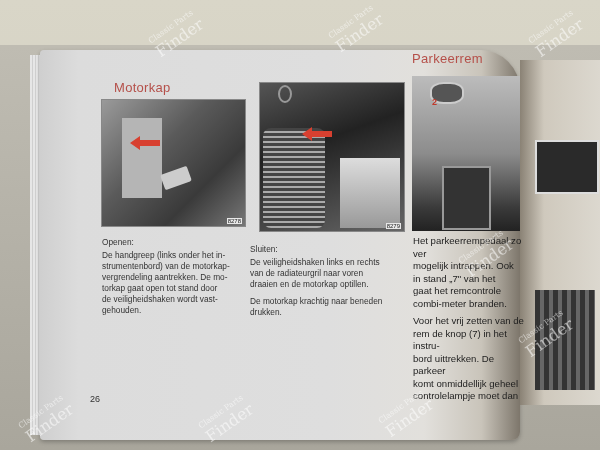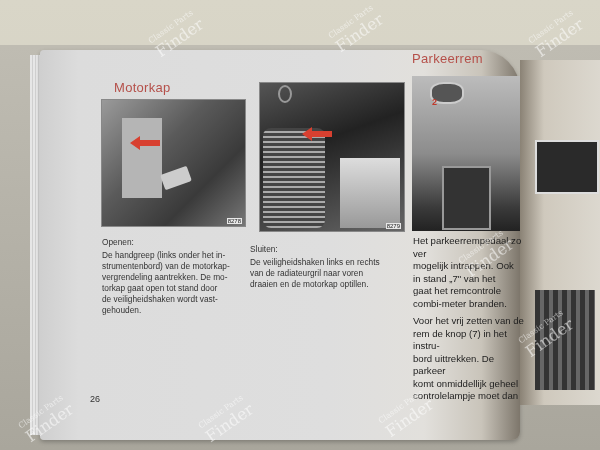--- a/index.html
+++ b/index.html
@@ -69,20 +69,22 @@
 torkap gaat open tot stand door
 de veiligheidshaken wordt vast-
 gehouden.</div>
 </div>
 
 <div class="txt" style="left:250px;top:238px;width:165px;">
   <div class="p" style="margin:6px 0 2px;">Sluiten:</div>
   <div class="p">De veiligheidshaken links en rechts
 van de radiateurgril naar voren
 draaien en de motorkap optillen.</div>
+  <div class="p">De motorkap krachtig naar beneden
+drukken.</div>
 </div>
 
 <div class="heading" style="left:412px;top:51px;">Parkeerrem</div>
 
 <div class="fig" style="left:412px;top:76px;width:108px;height:155px;border:none;background:linear-gradient(180deg,#bcbcbc,#8c8c8c 50%,#3a3a3a 85%,#222);">
   <div style="position:absolute;left:18px;top:6px;width:30px;height:18px;border-radius:40%;background:#555;border:2px solid #ccc;"></div>
   <div style="position:absolute;left:20px;top:21px;font-size:9px;font-weight:bold;color:#c0392b;">2</div>
   <div style="position:absolute;left:30px;top:90px;width:45px;height:60px;background:#333;border:2px solid #999;"></div>
 </div>
 

